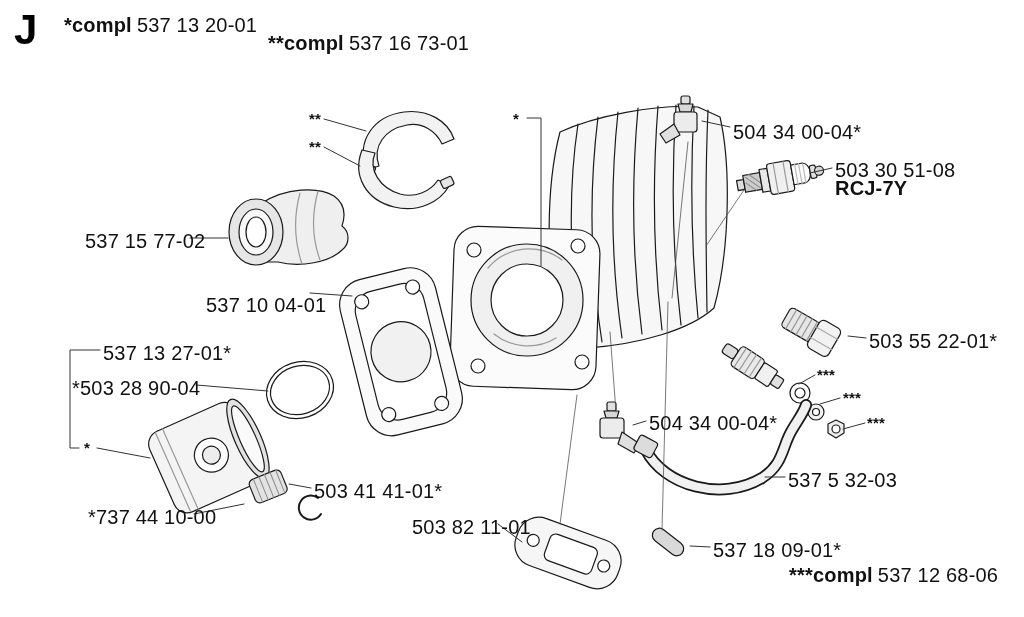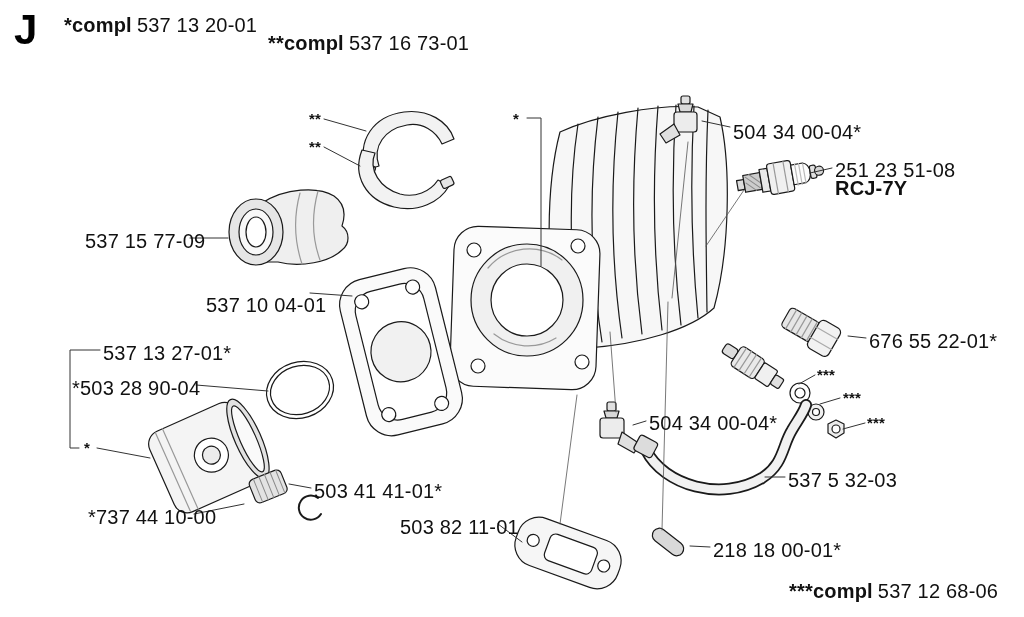--- a/index.html
+++ b/index.html
@@ -215,37 +215,37 @@
   </div>
   <div class="lbl" style="left:268px; top:32px">
     <span class="bold">**compl</span><span class="num">537 16 73-01</span>
   </div>
 
   <div class="lbl mark" style="left:309px; top:111px">**</div>
   <div class="lbl mark" style="left:309px; top:139px">**</div>
   <div class="lbl mark" style="left:513px; top:111px">*</div>
 
   <div class="lbl" style="left:733px; top:121px">504 34 00-04*</div>
-  <div class="lbl" style="left:835px; top:159px">251 23 51-08</div>
+  <div class="lbl" style="left:835px; top:159px">503 30 51-08</div>
   <div class="lbl bold" style="left:835px; top:177px">RCJ-7Y</div>
-  <div class="lbl" style="left:85px; top:230px">537 15 77-09</div>
+  <div class="lbl" style="left:85px; top:230px">537 15 77-02</div>
   <div class="lbl" style="left:206px; top:294px">537 10 04-01</div>
   <div class="lbl" style="left:103px; top:342px">537 13 27-01*</div>
   <div class="lbl" style="left:72px; top:377px">*503 28 90-04</div>
-  <div class="lbl" style="left:869px; top:330px">676 55 22-01*</div>
+  <div class="lbl" style="left:869px; top:330px">503 55 22-01*</div>
 
   <div class="lbl mark" style="left:817px; top:367px">***</div>
   <div class="lbl mark" style="left:843px; top:390px">***</div>
   <div class="lbl mark" style="left:867px; top:415px">***</div>
 
   <div class="lbl" style="left:649px; top:412px">504 34 00-04*</div>
   <div class="lbl mark" style="left:84px; top:440px">*</div>
   <div class="lbl" style="left:314px; top:480px">503 41 41-01*</div>
   <div class="lbl" style="left:88px; top:506px">*737 44 10-00</div>
-  <div class="lbl" style="left:400px; top:516px">503 82 11-01</div>
+  <div class="lbl" style="left:412px; top:516px">503 82 11-01</div>
   <div class="lbl" style="left:788px; top:469px">537 5 32-03</div>
-  <div class="lbl" style="left:713px; top:539px">218 18 00-01*</div>
-
-  <div class="lbl" style="left:789px; top:580px">
+  <div class="lbl" style="left:713px; top:539px">537 18 09-01*</div>
+
+  <div class="lbl" style="left:789px; top:564px">
     <span class="bold">***compl</span><span class="num">537 12 68-06</span>
   </div>
 
 </div>
 
 </body></html>

